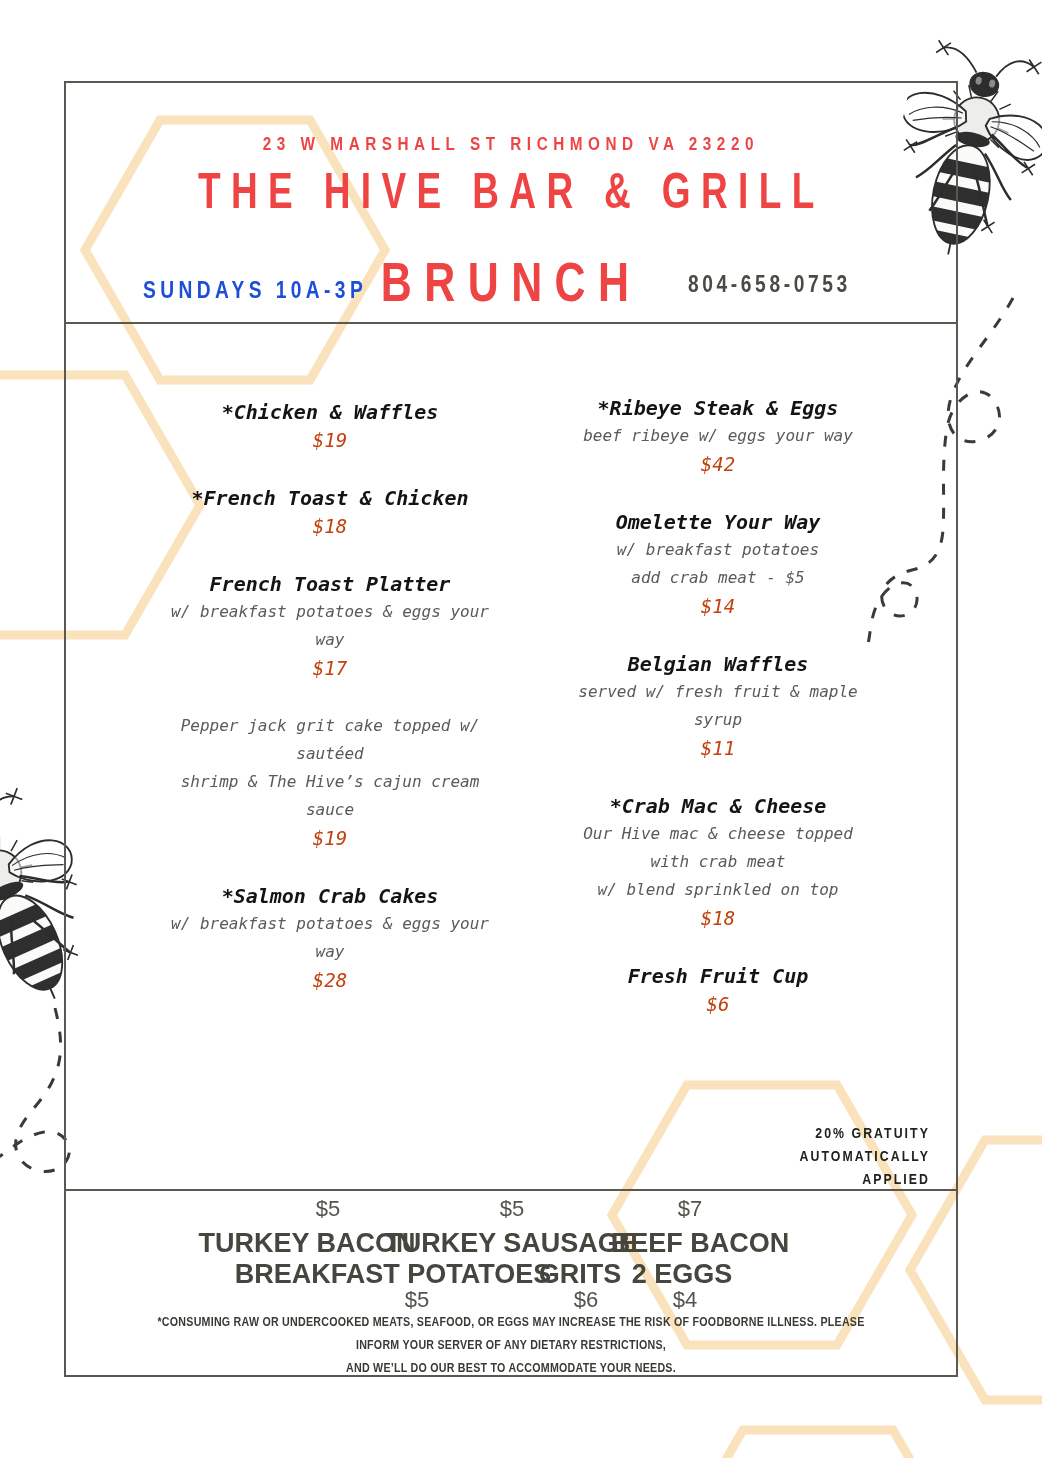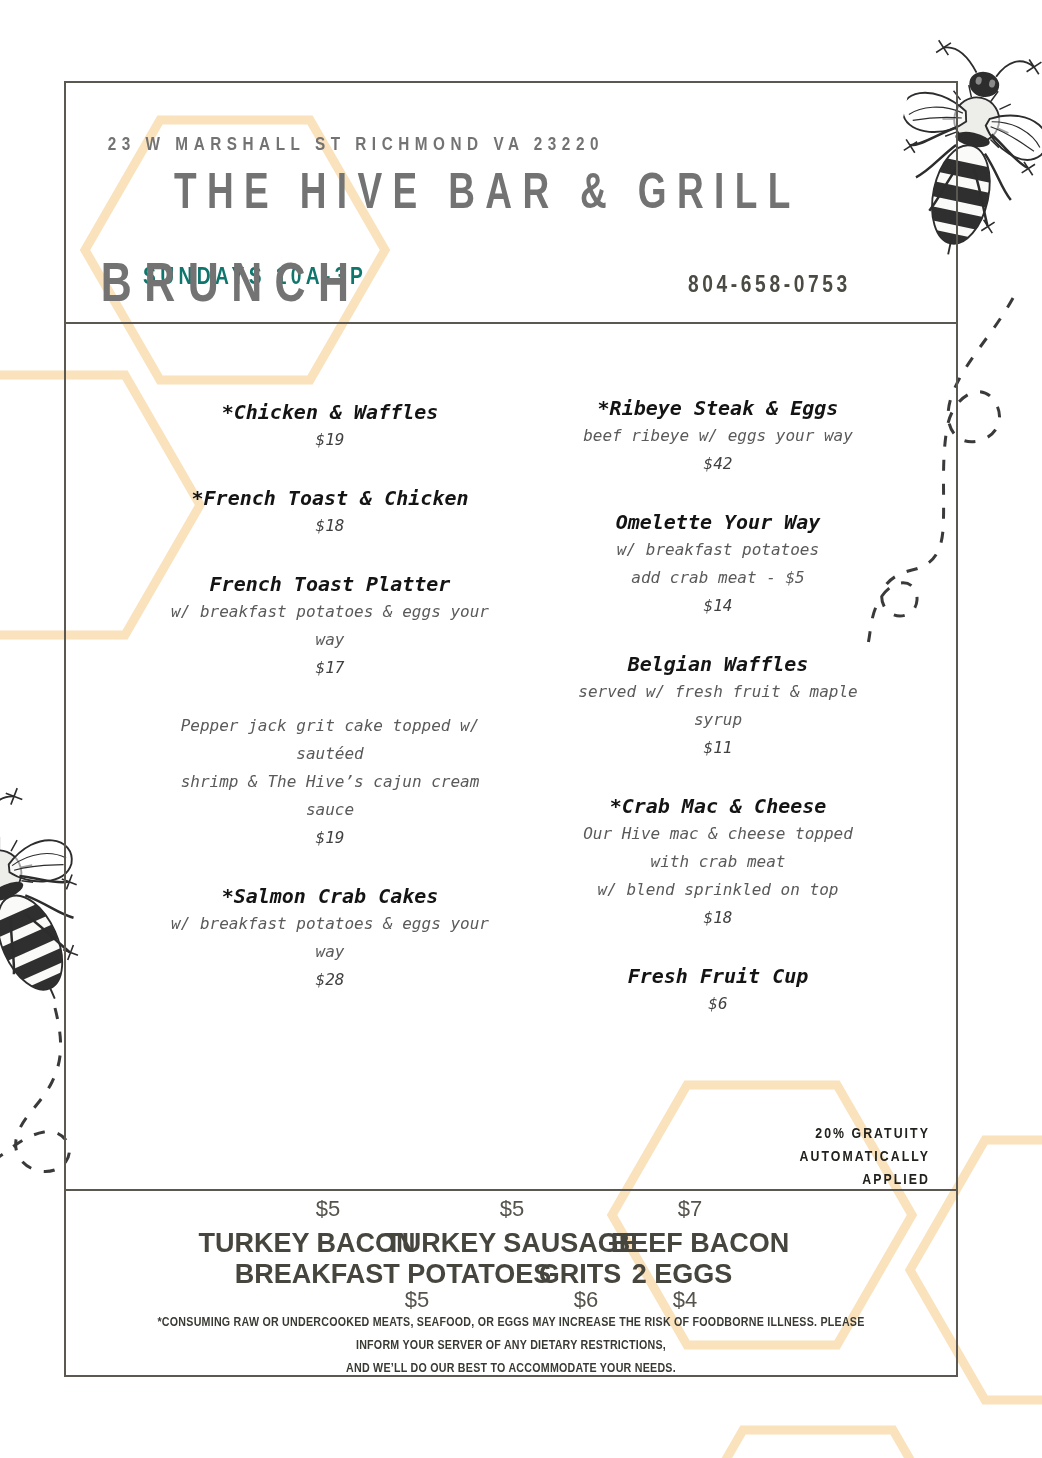--- a/index.html
+++ b/index.html
@@ -18,37 +18,37 @@
     border:2px solid #5a5850;box-sizing:border-box;z-index:4;pointer-events:none;
   }
   .rule{position:absolute;height:2px;background:#5a5850;left:64px;width:894px;z-index:4;}
   .rule.header-rule{top:322px;}
   .rule.sides-rule{top:1189px;}
   
   .cond{display:inline-block;transform:scaleX(0.78);transform-origin:50% 50%;}
   .cond-l{display:inline-block;transform:scaleX(0.80);transform-origin:0 50%;}
   .cond-r{display:inline-block;transform:scaleX(0.82);transform-origin:100% 50%;}
   
-  .hdr{position:absolute;left:64px;width:894px;text-align:left;z-index:5;color:#737373;}
+  .hdr{position:absolute;left:64px;width:894px;text-align:center;z-index:5;color:#ef4444;}
   .address{top:134px;font-size:18px;font-weight:bold;letter-spacing:6.5px;}
   .address .cond{transform:scaleX(0.85);}
   .title{top:160px;font-size:50px;font-weight:bold;letter-spacing:14px;line-height:62px;}
   .title .cond{transform:scaleX(0.74);}
   .brunch{top:250px;font-size:55px;font-weight:bold;letter-spacing:16px;line-height:64px;}
-  .hours{position:absolute;left:143px;top:262px;font-size:24px;font-weight:bold;letter-spacing:5.5px;z-index:5;color:#0f766e;}
+  .hours{position:absolute;left:143px;top:276px;font-size:24px;font-weight:bold;letter-spacing:5.5px;z-index:5;color:#1d4ed8;}
   .phone{position:absolute;left:688px;top:270px;font-size:24px;font-weight:bold;letter-spacing:4.5px;z-index:5;color:#4b4a43;}
   
   .col{position:absolute;z-index:5;text-align:center;font-family:"DejaVu Sans Mono",monospace;}
   .col-left{left:100px;top:398px;width:460px;}
   .col-right{left:508px;top:394px;width:420px;}
   .item{margin-bottom:30px;font-style:italic;}
   .iname{font-size:20px;font-weight:bold;color:#141414;line-height:28px;white-space:pre-line;}
   .idesc{font-size:16px;color:#5a5a5a;line-height:28px;white-space:pre-line;}
   .idesc:empty{display:none;}
-  .iprice{font-size:16px;color:#404040;line-height:28px;}
+  .iprice{font-size:19px;color:#c2410c;line-height:28px;}
   
   .gratuity{
     position:absolute;right:112px;top:1121px;z-index:5;text-align:right;
     font-size:15px;font-weight:bold;letter-spacing:2.5px;line-height:23px;
     color:#21211d;white-space:pre-line;
   }
   
   .side-name,.side-price{
     position:absolute;z-index:5;transform:translateX(-50%);white-space:nowrap;
   }

